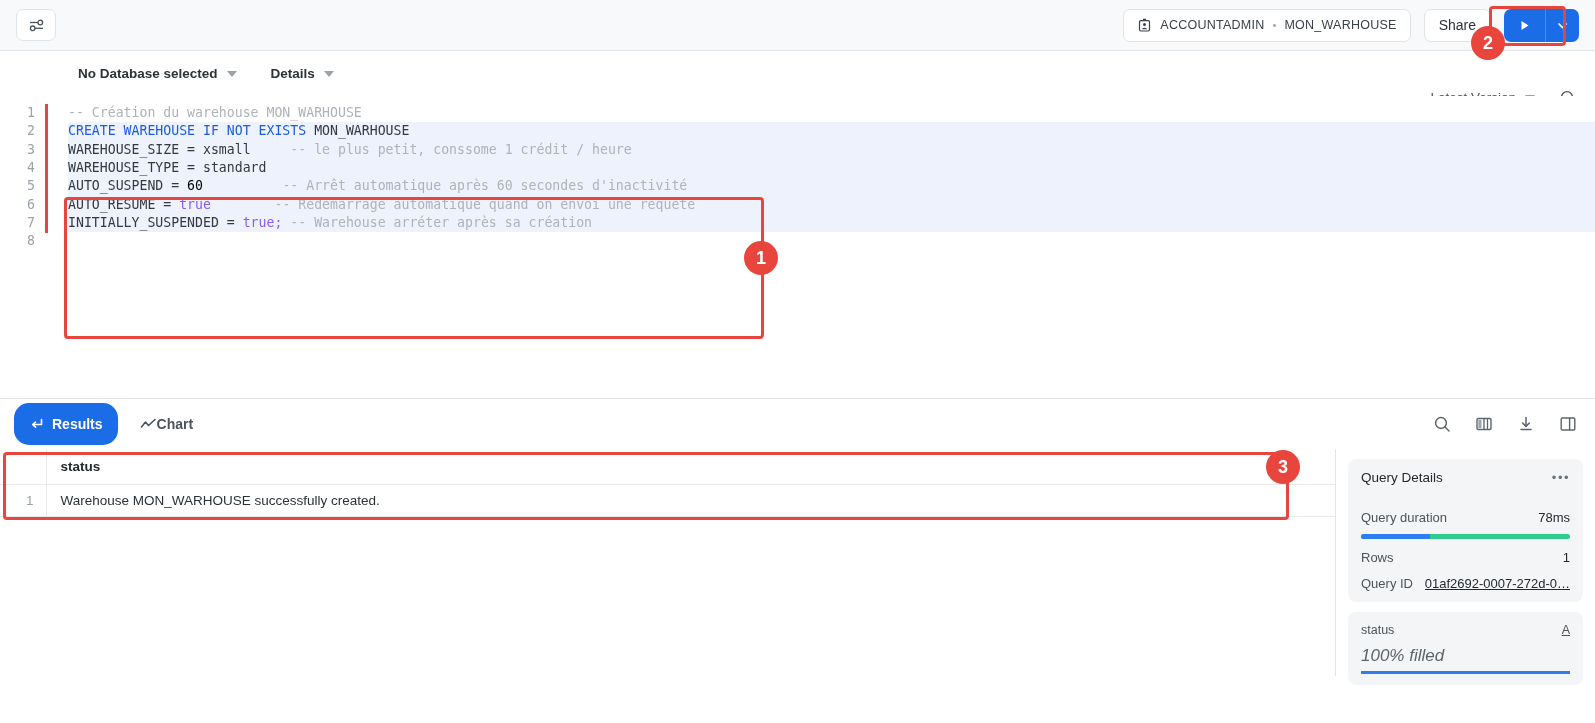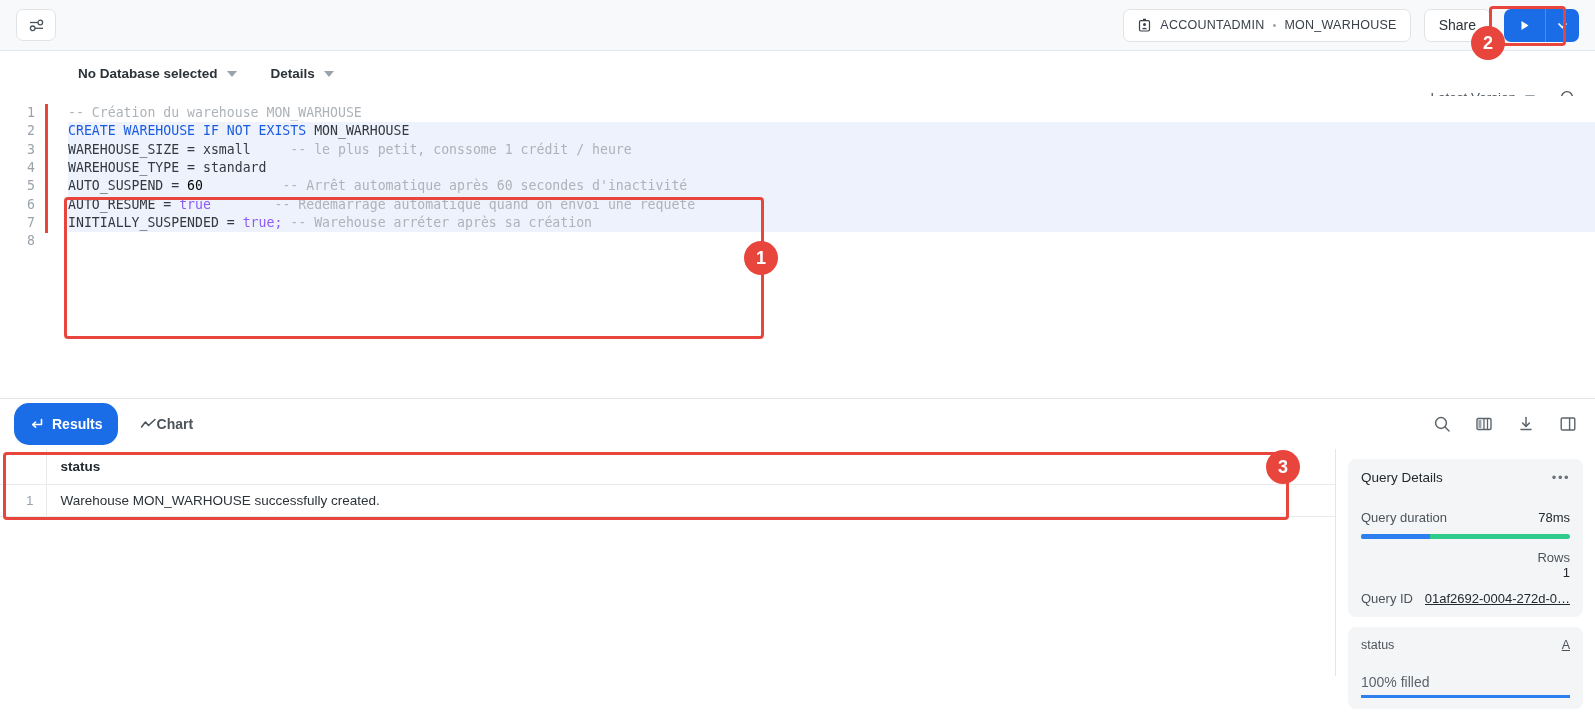--- a/index.html
+++ b/index.html
@@ -156,32 +156,32 @@
 
   
   .qpanel {
     width: 260px; flex: 0 0 260px;
     border-left: 1px solid #e3e6e8;
     background: #ffffff;
     padding: 10px 12px;
     display: flex; flex-direction: column; gap: 10px;
   }
   .qcard { background: #f4f5f6; border-radius: 8px; padding: 11px 13px; }
-  .qrow { display: flex; align-items: flex-end; justify-content: space-between; }
+  .qrow { display: flex; align-items: center; justify-content: space-between; }
   .qtitle { font-size: 13.5px; color: #23292e; }
   .dots { color: #6b737a; letter-spacing: 1.5px; font-size: 13px; cursor: pointer; }
   .qlabel { font-size: 13px; color: #4c545b; }
   .qval { font-size: 13px; color: #23292e; }
   .qbar { height: 5px; border-radius: 3px; background: #2ecb8d; margin: 9px 0 11px; display: flex; overflow: hidden; }
   .qbar-blue { background: #2d7ff0; height: 100%; }
   .qlink { font-size: 13px; color: #23292e; text-decoration: underline; cursor: pointer;
            max-width: 160px; overflow: hidden; text-overflow: ellipsis; white-space: nowrap; }
   .stat-name { font-size: 12.5px; color: #4c545b; }
   .stat-type { font-size: 12.5px; color: #4c545b; text-decoration: underline; }
-  .stat-val { font-size: 14px; color: #5c646b; margin: 22px 0 5px; }
+  .stat-val { font-size: 17px; color: #5c646b; margin: 9px 0 5px; font-style: italic; }
   .stat-bar { height: 3px; background: #2d7ff0; }
 </style>
 </head>
 <body>
 
 <div class="app">
 
   <div class="topbar">
     <div class="icon-btn-square">
       <svg width="17" height="17" viewBox="0 0 17 17">
@@ -328,27 +328,27 @@
             <span class="qtitle">Query Details</span>
             <span class="dots">•••</span>
           </div>
           <div class="qrow" style="margin-top:25px;">
             <span class="qlabel">Query duration</span>
             <span class="qval">78ms</span>
           </div>
           <div class="qbar" style="background: rgb(46, 203, 141);">
             <div class="qbar-blue" id="qbar-blue" style="width: 33%; background: rgb(45, 127, 240);"></div>
           </div>
-          <div class="qrow" style="margin-bottom:11px;flex-direction:column;">
+          <div class="qrow" style="margin-bottom:11px;">
             <span class="qlabel">Rows</span>
             <span class="qval">1</span>
           </div>
           <div class="qrow">
             <span class="qlabel">Query ID</span>
-            <span class="qlink">01af2692-0004-272d-0…</span>
+            <span class="qlink">01af2692-0007-272d-0…</span>
           </div>
         </div>
 
         <div class="qcard">
           <div class="qrow">
             <span class="stat-name">status</span>
             <span class="stat-type">A</span>
           </div>
           <div class="stat-val">100% filled</div>
           <div class="stat-bar" id="stat-bar" style="width: 100%; background: rgb(45, 127, 240);"></div>

